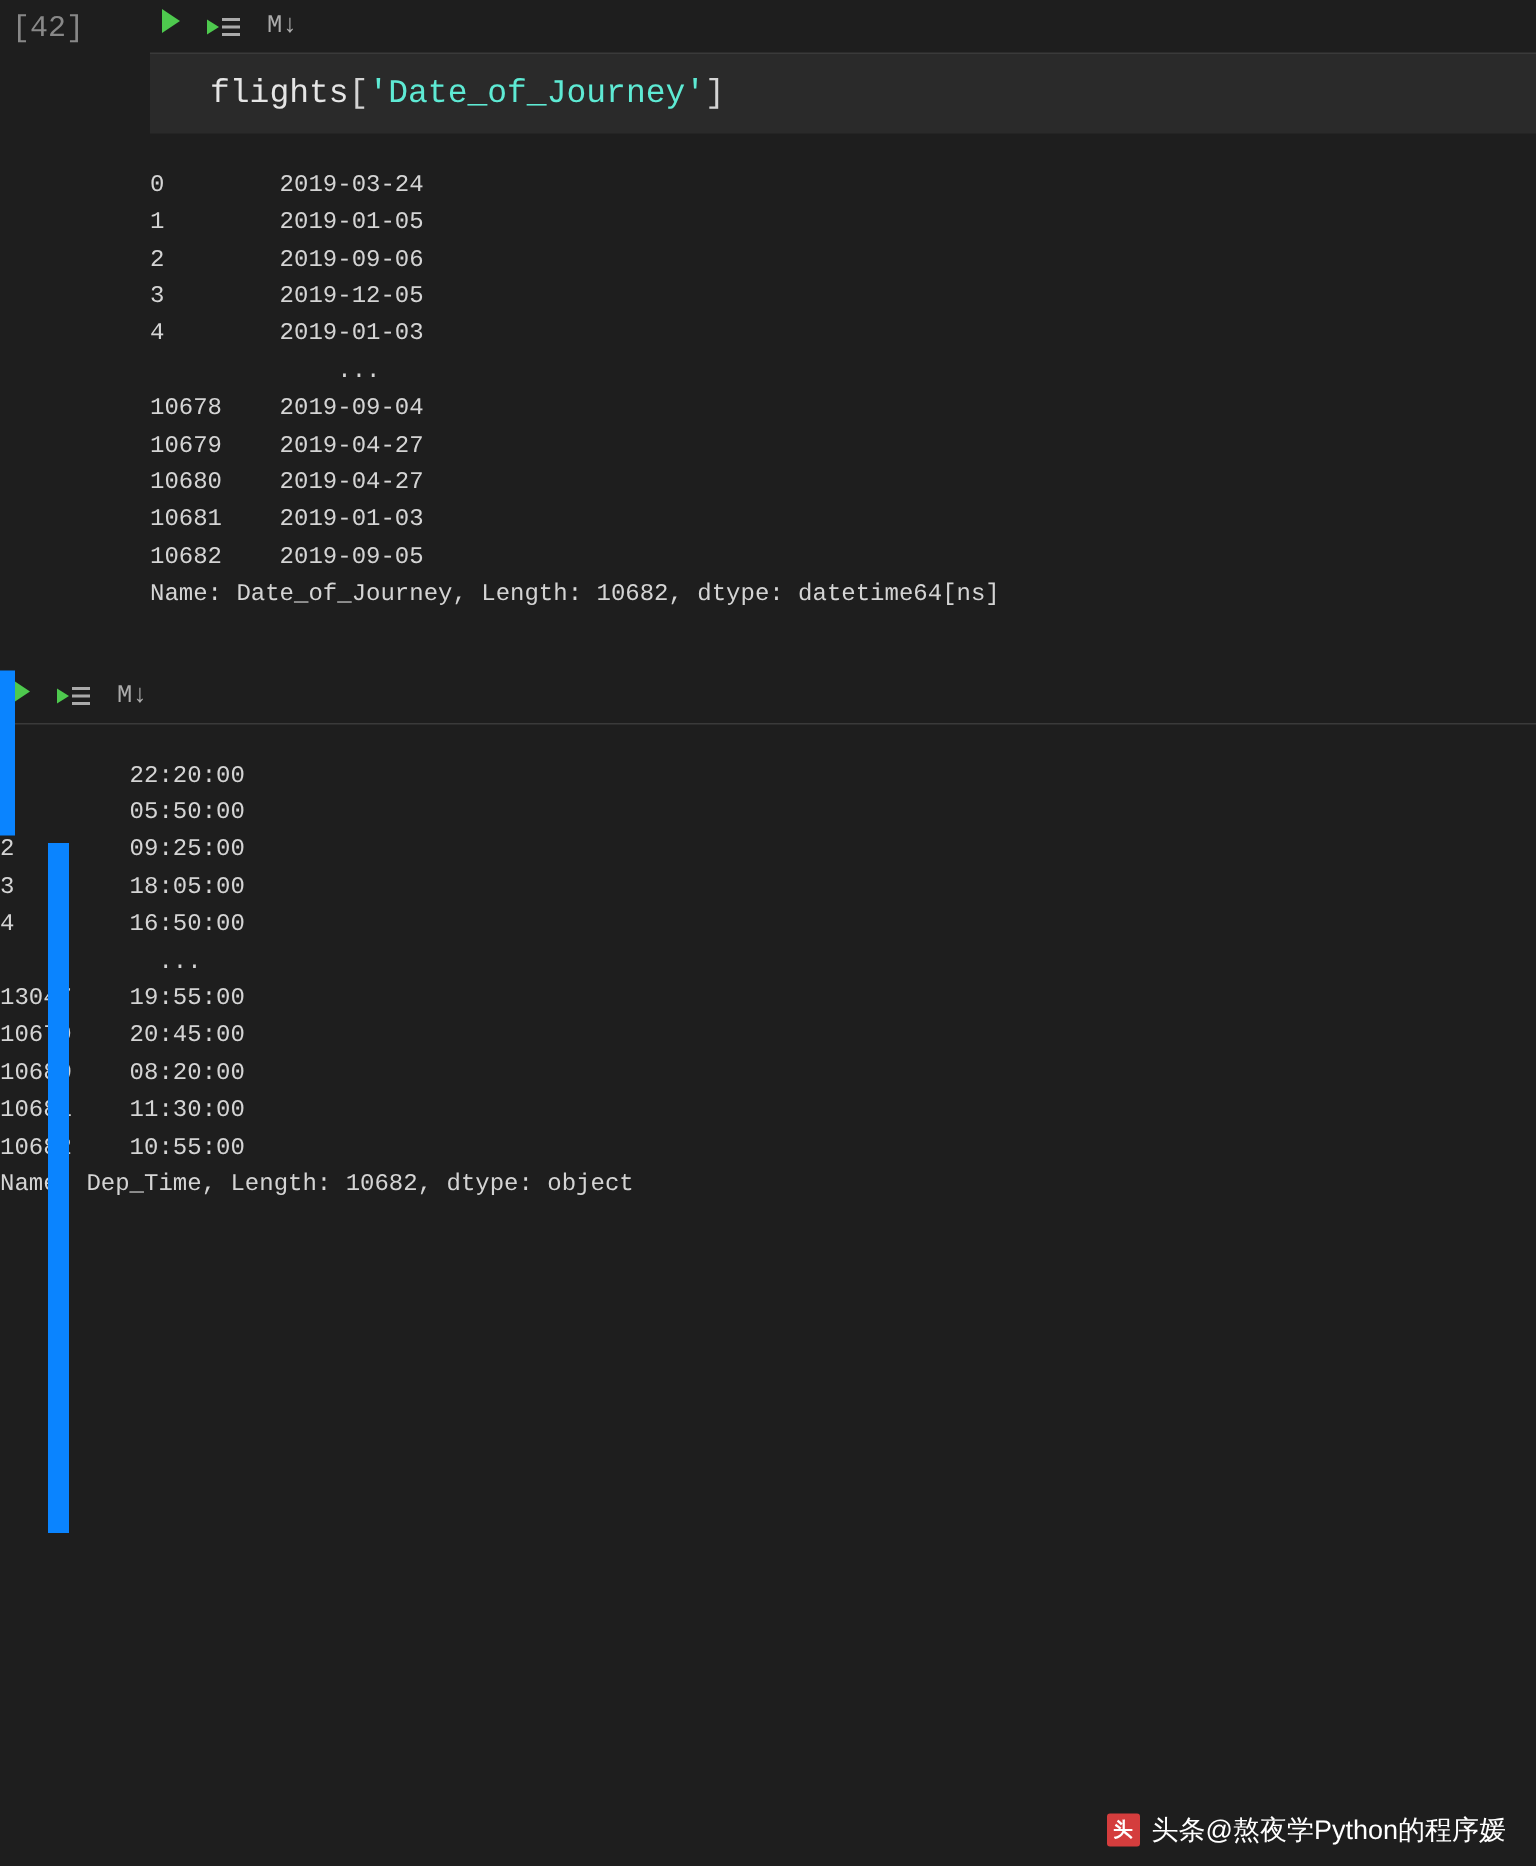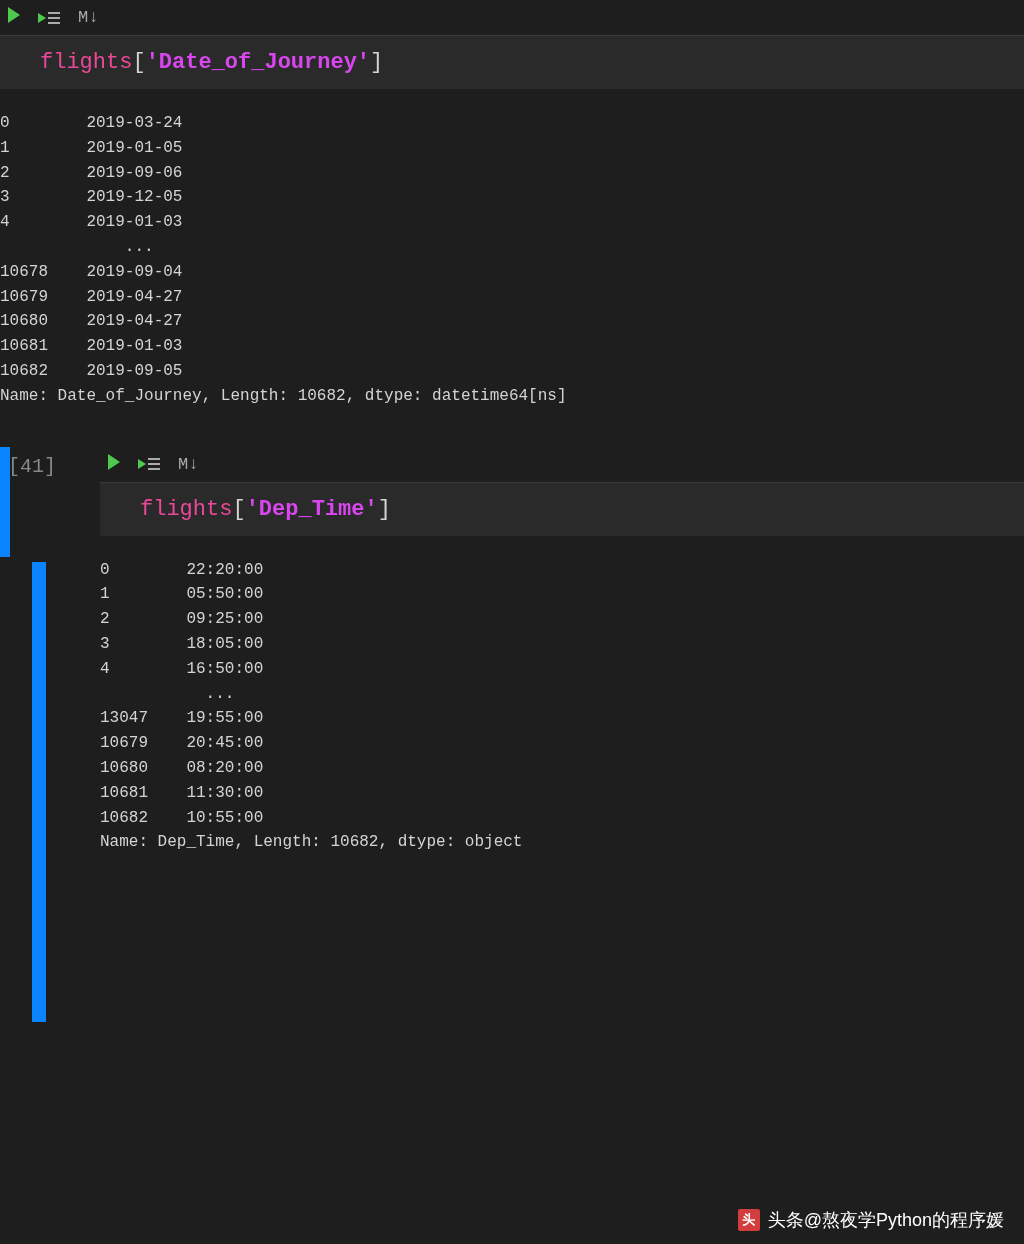--- a/index.html
+++ b/index.html
@@ -77,23 +77,23 @@
       color: #aaa;
       font-size: 17px;
       font-weight: normal;
     }
     .code-line {
       background: #2a2a2a;
       padding: 10px 40px;
       font-size: 22px;
       line-height: 1.5;
     }
-    .tok-var { color: #ec4899; }
+    .tok-var { color: #e5e5e5; }
     .tok-punct { color: #d4d4d4; }
-    .tok-str { color: #d946ef; font-weight: bold; }
+    .tok-str { color: #5eead4; }
     .output {
       padding: 22px 0 8px 0;
       font-size: 16px;
       line-height: 1.55;
       white-space: pre;
       color: #d4d4d4;
     }
     .selected-marker {
       position: absolute;
       left: 0;
@@ -132,20 +132,23 @@
       justify-content: center;
       color: #fff;
       font-size: 13px;
       font-weight: bold;
     }
   </style>
 </head>
 <body>
 
 <div class="cell">
+  <div class="gutter">
+    <span class="cell-num">[42]</span>
+  </div>
   <div class="cell-body">
     <div class="toolbar">
       <span><span class="play-icon"></span></span>
       <span class="run-by-line">
         <span class="tri"></span>
         <span class="lines">
             <span></span>
             <span></span>
             <span></span>
           </span>
@@ -166,38 +169,32 @@
 10680    2019-04-27
 10681    2019-01-03
 10682    2019-09-05
 Name: Date_of_Journey, Length: 10682, dtype: datetime64[ns]</div>
   </div>
 </div>
 
 <div class="cell" style="position:relative;">
   <div class="selected-marker marker-top" style="top:0;height:110px;"></div>
   <div class="selected-marker marker-bottom" style="top:115px;height:460px;"></div>
-  <div class="gutter">
-    <span class="cell-num">[41]</span>
-  </div>
   <div class="cell-body">
     <div class="toolbar">
       <span><span class="play-icon"></span></span>
       <span class="run-by-line">
         <span class="tri"></span>
         <span class="lines">
             <span></span>
             <span></span>
             <span></span>
           </span>
       </span>
       <span class="md-icon">M↓</span>
-    </div>
-    <div class="code-line">
-      <span class="tok-var">flights</span><span class="tok-punct">[</span><span class="tok-str">'Dep_Time'</span><span class="tok-punct">]</span>
     </div>
     <div class="output" id="out1">0        22:20:00
 1        05:50:00
 2        09:25:00
 3        18:05:00
 4        16:50:00
            ...   
 13047    19:55:00
 10679    20:45:00
 10680    08:20:00

